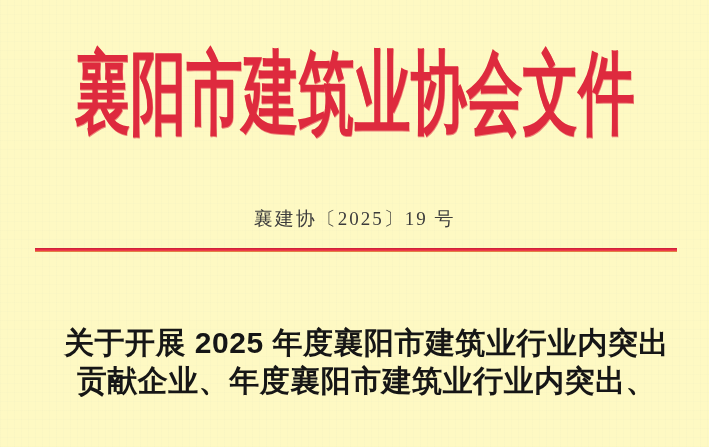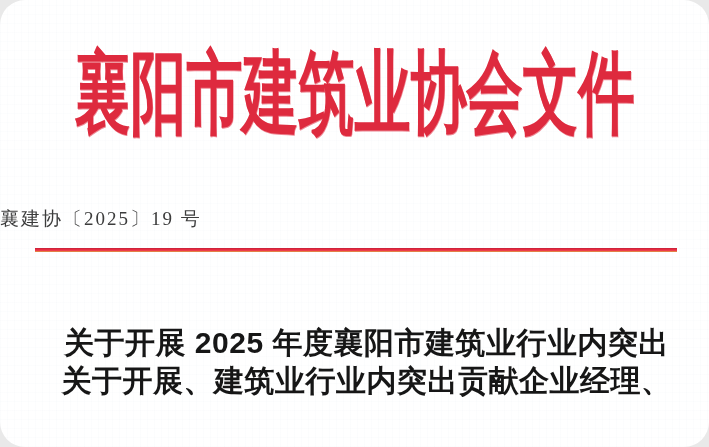--- a/index.html
+++ b/index.html
@@ -4,23 +4,22 @@
 <style>
   * { margin: 0; padding: 0; box-sizing: border-box; }
   html, body { background: #e9e9e9; }
   body { font-family: "Liberation Serif", serif; }
 
   .page {
     position: relative;
     width: 709px;
     height: 447px;
     margin: 0 auto;
-    background: #ffffff;
+    background: #fef9c3;
     overflow: hidden;
-    border-radius: 25px;
   }
 
   
   .page::before {
     content: "";
     position: absolute;
     inset: 0;
     background:
       repeating-linear-gradient(90deg, rgba(120,150,180,0.025) 0 1px, transparent 1px 7px),
       repeating-linear-gradient(0deg, rgba(120,150,180,0.02) 0 1px, transparent 1px 9px);
@@ -47,21 +46,21 @@
     transform: scaleY(1.62);
     transform-origin: center;
     text-shadow: 0.5px 0.5px 0 rgba(222,42,62,0.55);
   }
 
   .doc-number {
     position: absolute;
     top: 206px;
     left: 0;
     width: 100%;
-    text-align: left;
+    text-align: center;
     font-family: "Liberation Serif", "DejaVu Serif", serif;
     font-size: 19px;
     letter-spacing: 2px;
     color: #3c3c3c;
   }
 
   .red-rule {
     position: absolute;
     top: 248px;
     left: 35px;
@@ -94,16 +93,16 @@
   <div class="org-title-wrap">
     <div class="org-title">襄阳市建筑业协会文件</div>
   </div>
 
   <div class="doc-number">襄建协〔2025〕19 号</div>
 
   <div class="red-rule"></div>
 
   <div class="notice-title">
     <span class="line">关于开展 2025 年度襄阳市建筑业行业内突出</span>
-    <span class="line">关于开展、建筑业行业内突出贡献企业经理、</span>
+    <span class="line">贡献企业、年度襄阳市建筑业行业内突出、</span>
   </div>
 
 </div>
 
 </body></html>

